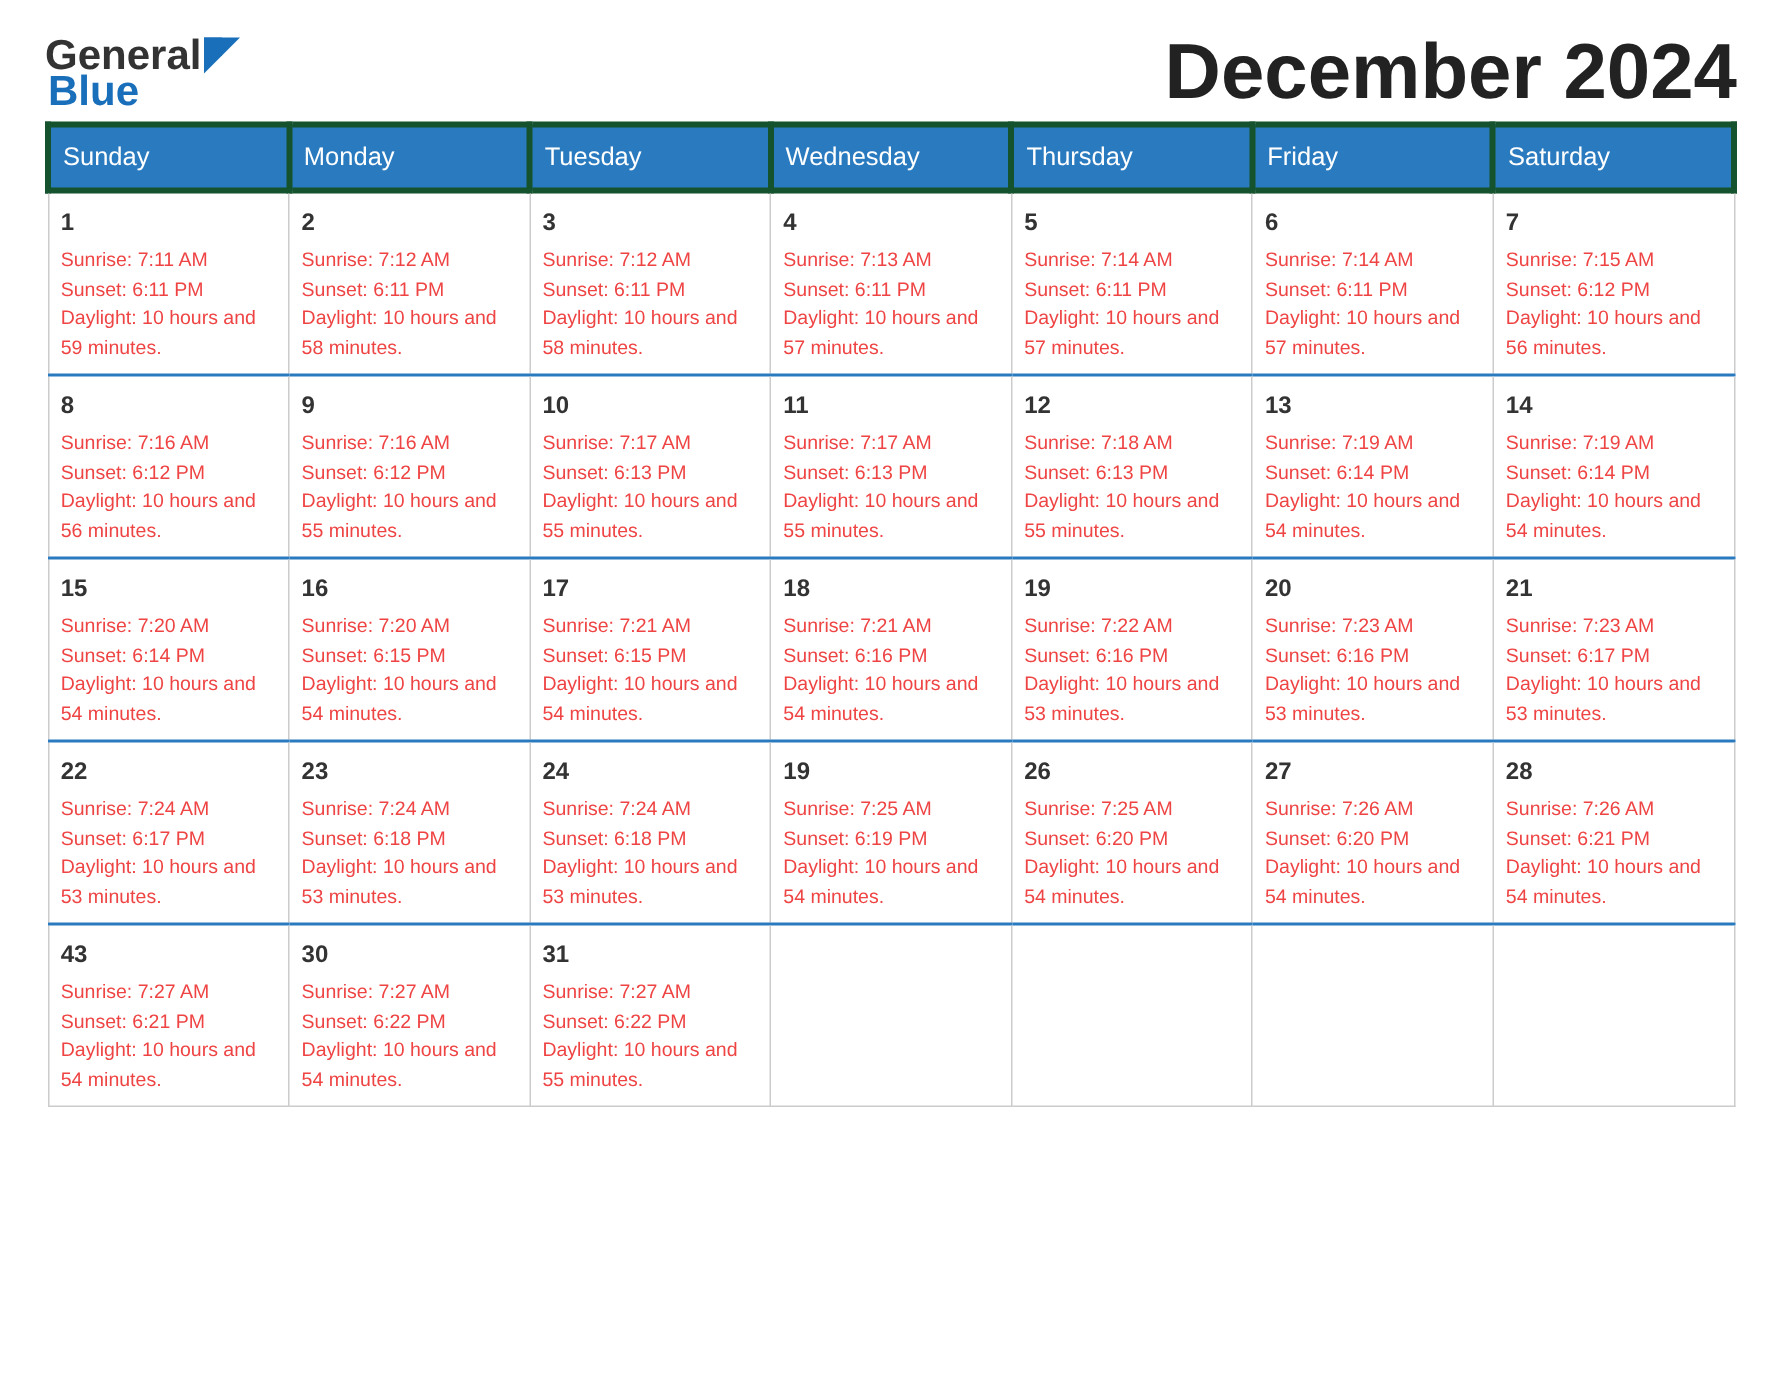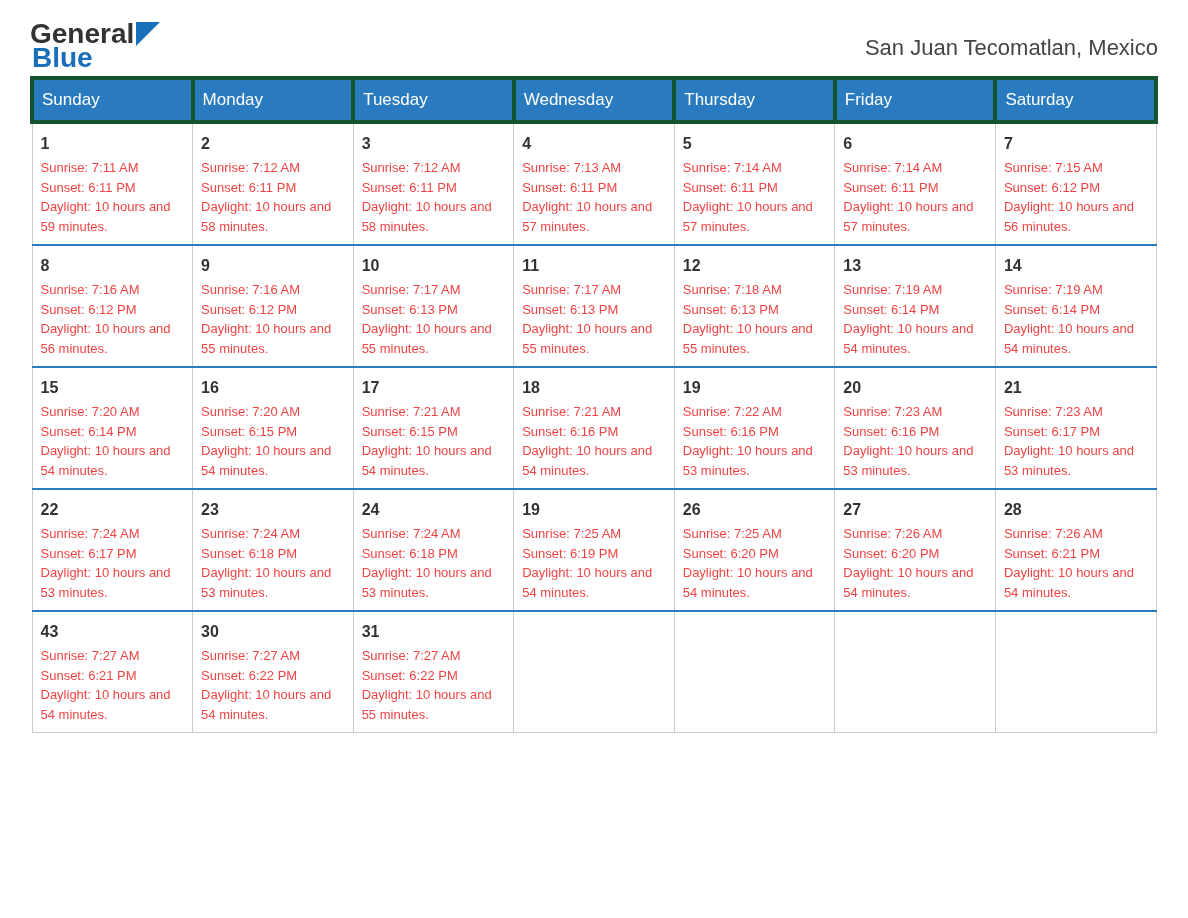--- a/index.html
+++ b/index.html
@@ -108,21 +108,21 @@
 
 <div class="header">
   <div class="logo-wrapper">
     <div class="logo-line1">
       <span class="logo-text">General</span>
       <span class="logo-triangle"></span>
     </div>
     <div class="logo-line2">Blue</div>
   </div>
   <div class="title-section">
-    <div class="subtitle">San Juan Tecomatlan, Mexico</div>
+    <div class="month-title">December 2024</div>
   </div>
 </div>
 
 <table>
   <thead>
     <tr>
     <th>Sunday</th>
         <th>Monday</th>
         <th>Tuesday</th>
         <th>Wednesday</th>

